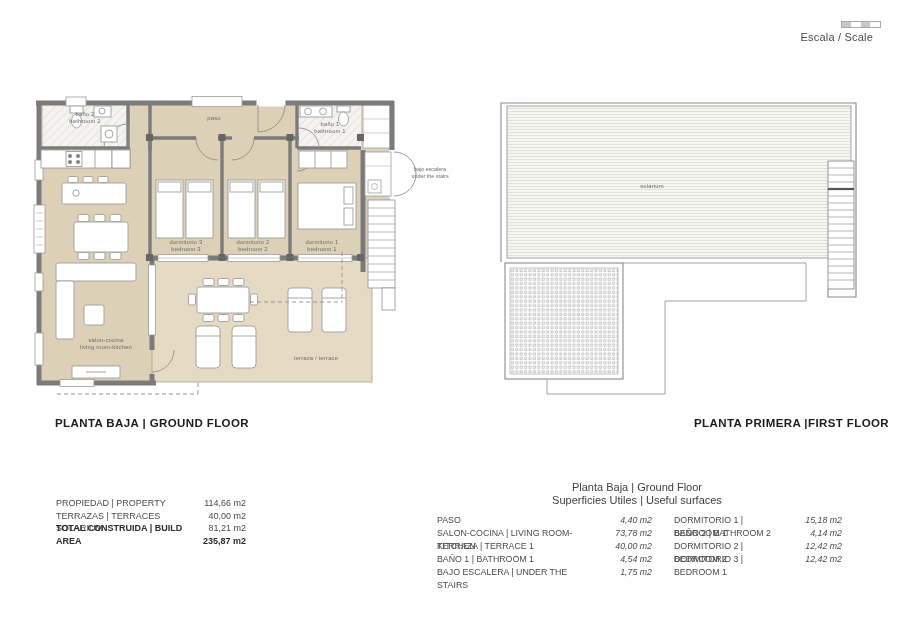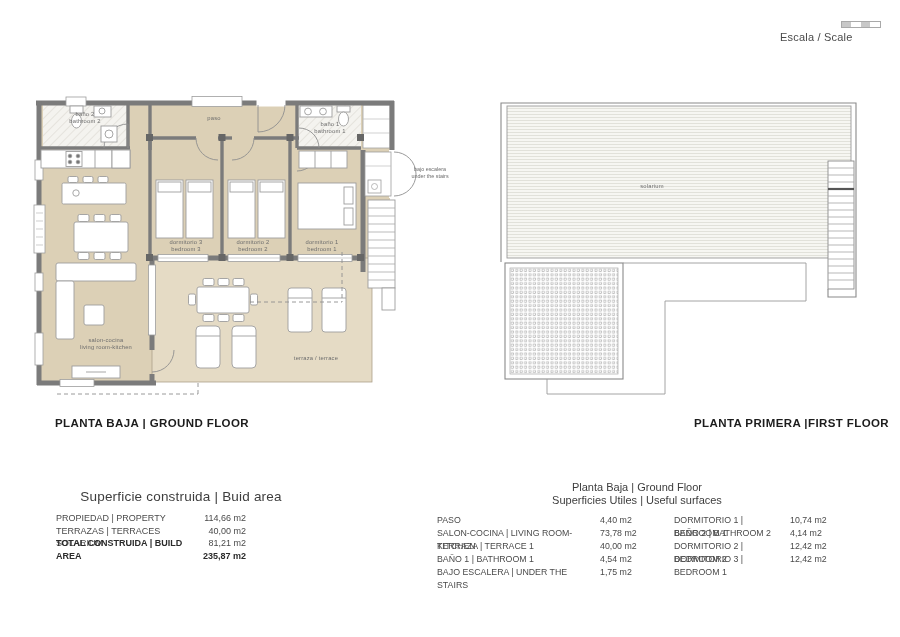--- a/index.html
+++ b/index.html
@@ -8,21 +8,21 @@
     font-family:"Liberation Sans", sans-serif;color:#3c3c3c;overflow:hidden;
   }
   
   .scale-block{position:absolute;left:780px;top:18px;width:105px;}
   .scale-bar{
     position:absolute;right:4px;top:3px;width:38px;height:5px;
     border:1px solid #a9a9a9;
     background:repeating-linear-gradient(90deg,#c8c8c8 0 9px,#ffffff 9px 19px);
   }
   .scale-label{
-    position:absolute;right:0;top:13px;width:105px;
+    position:absolute;right:12px;top:13px;width:105px;text-align:right;
     font-size:11px;color:#4a4a4a;letter-spacing:.2px;
   }
   
   .plan-title{
     position:absolute;font-size:11.5px;font-weight:bold;color:#1c1c1c;letter-spacing:.4px;
   }
   #ground-title{left:55px;top:417px;}
   #first-title{left:694px;top:417px;}
   
   svg{position:absolute;display:block;}
@@ -37,21 +37,21 @@
   .b-row .val{width:62px;text-align:right;}
   .b-row.total{font-weight:bold;color:#2b2b2b;}
   
   .useful-table{position:absolute;left:430px;top:481px;width:428px;}
   .useful-table .tbl-title2{width:414px;text-align:center;font-size:11px;line-height:12.5px;color:#3d3d3d;}
   .u-col{position:absolute;top:33px;}
   .u-col.left{left:7px;width:215px;}
   .u-col.right{left:244px;width:168px;}
   .u-row{display:flex;height:13px;line-height:13px;font-size:8.8px;color:#4a4a4a;}
   .u-row .lbl{flex:1;}
-  .u-row .val{width:52px;text-align:left;}
+  .u-row .val{width:52px;text-align:right;font-style:italic;}
 </style>
 </head>
 <body>
 
 <div class="scale-block">
   <div class="scale-bar"></div>
   <div class="scale-label">Escala / Scale</div>
 </div>
 
 <svg style="left:30px;top:85px" width="430" height="320" viewBox="30 85 430 320">
@@ -344,21 +344,20 @@
     <rect x="510" y="268" width="108" height="106" fill="url(#gridDots)" stroke="#aaaaaa" stroke-width="0.7"></rect>
   </g>
 
   <polyline points="623,263 806,263 806,301 665,301 665,394 547,394 547,379" fill="none" stroke="#9a9a9a" stroke-width="0.9"></polyline>
 </svg>
 
 <div class="plan-title" id="ground-title">PLANTA BAJA | GROUND FLOOR</div>
 <div class="plan-title" id="first-title">PLANTA PRIMERA |FIRST FLOOR</div>
 
 <div class="build-table">
-  <div class="tbl-title">Superficie construida | Buid area</div>
   <div class="build-rows">
     <div class="b-row">
       <span class="lbl">PROPIEDAD | PROPERTY</span>
       <span class="val">114,66 m2</span>
     </div>
     <div class="b-row">
       <span class="lbl">TERRAZAS | TERRACES</span>
       <span class="val">40,00 m2</span>
     </div>
     <div class="b-row">
@@ -395,21 +394,21 @@
       <span class="val">4,54 m2</span>
     </div>
     <div class="u-row">
       <span class="lbl">BAJO ESCALERA | UNDER THE STAIRS</span>
       <span class="val">1,75 m2</span>
     </div>
   </div>
   <div class="u-col right">
     <div class="u-row">
       <span class="lbl">DORMITORIO 1 | BEDROOM 1</span>
-      <span class="val">10,74 m2</span>
+      <span class="val">15,18 m2</span>
     </div>
     <div class="u-row">
       <span class="lbl">BAÑO 2 | BATHROOM 2</span>
       <span class="val">4,14 m2</span>
     </div>
     <div class="u-row">
       <span class="lbl">DORMITORIO 2 | BEDROOM 2</span>
       <span class="val">12,42 m2</span>
     </div>
     <div class="u-row">

